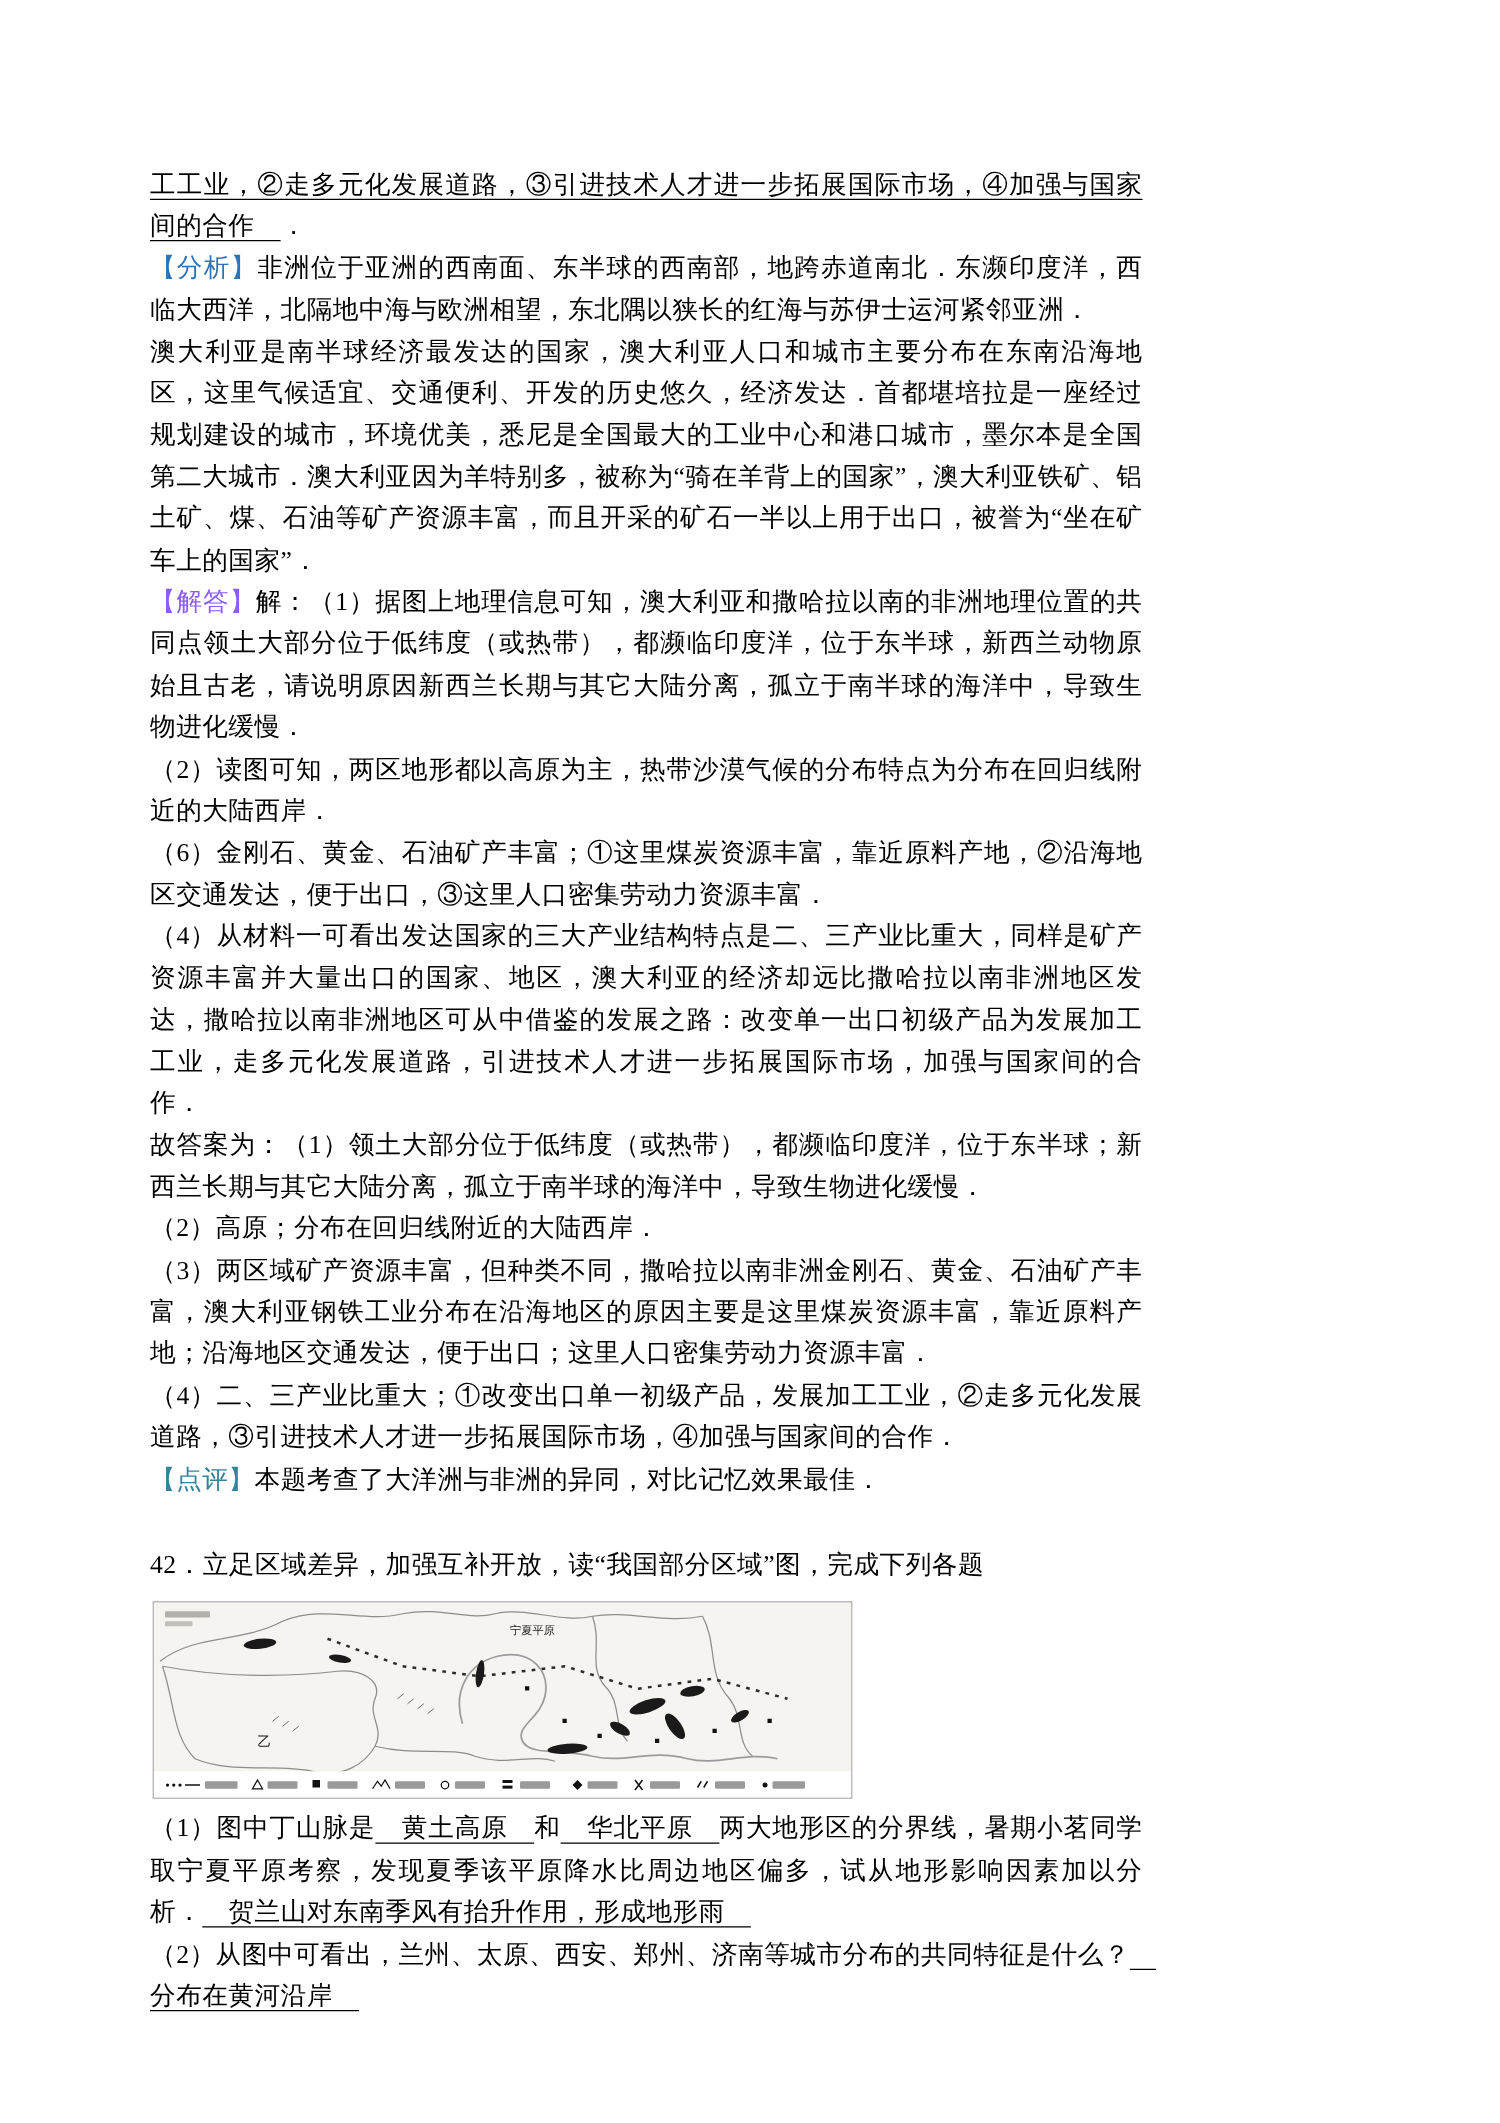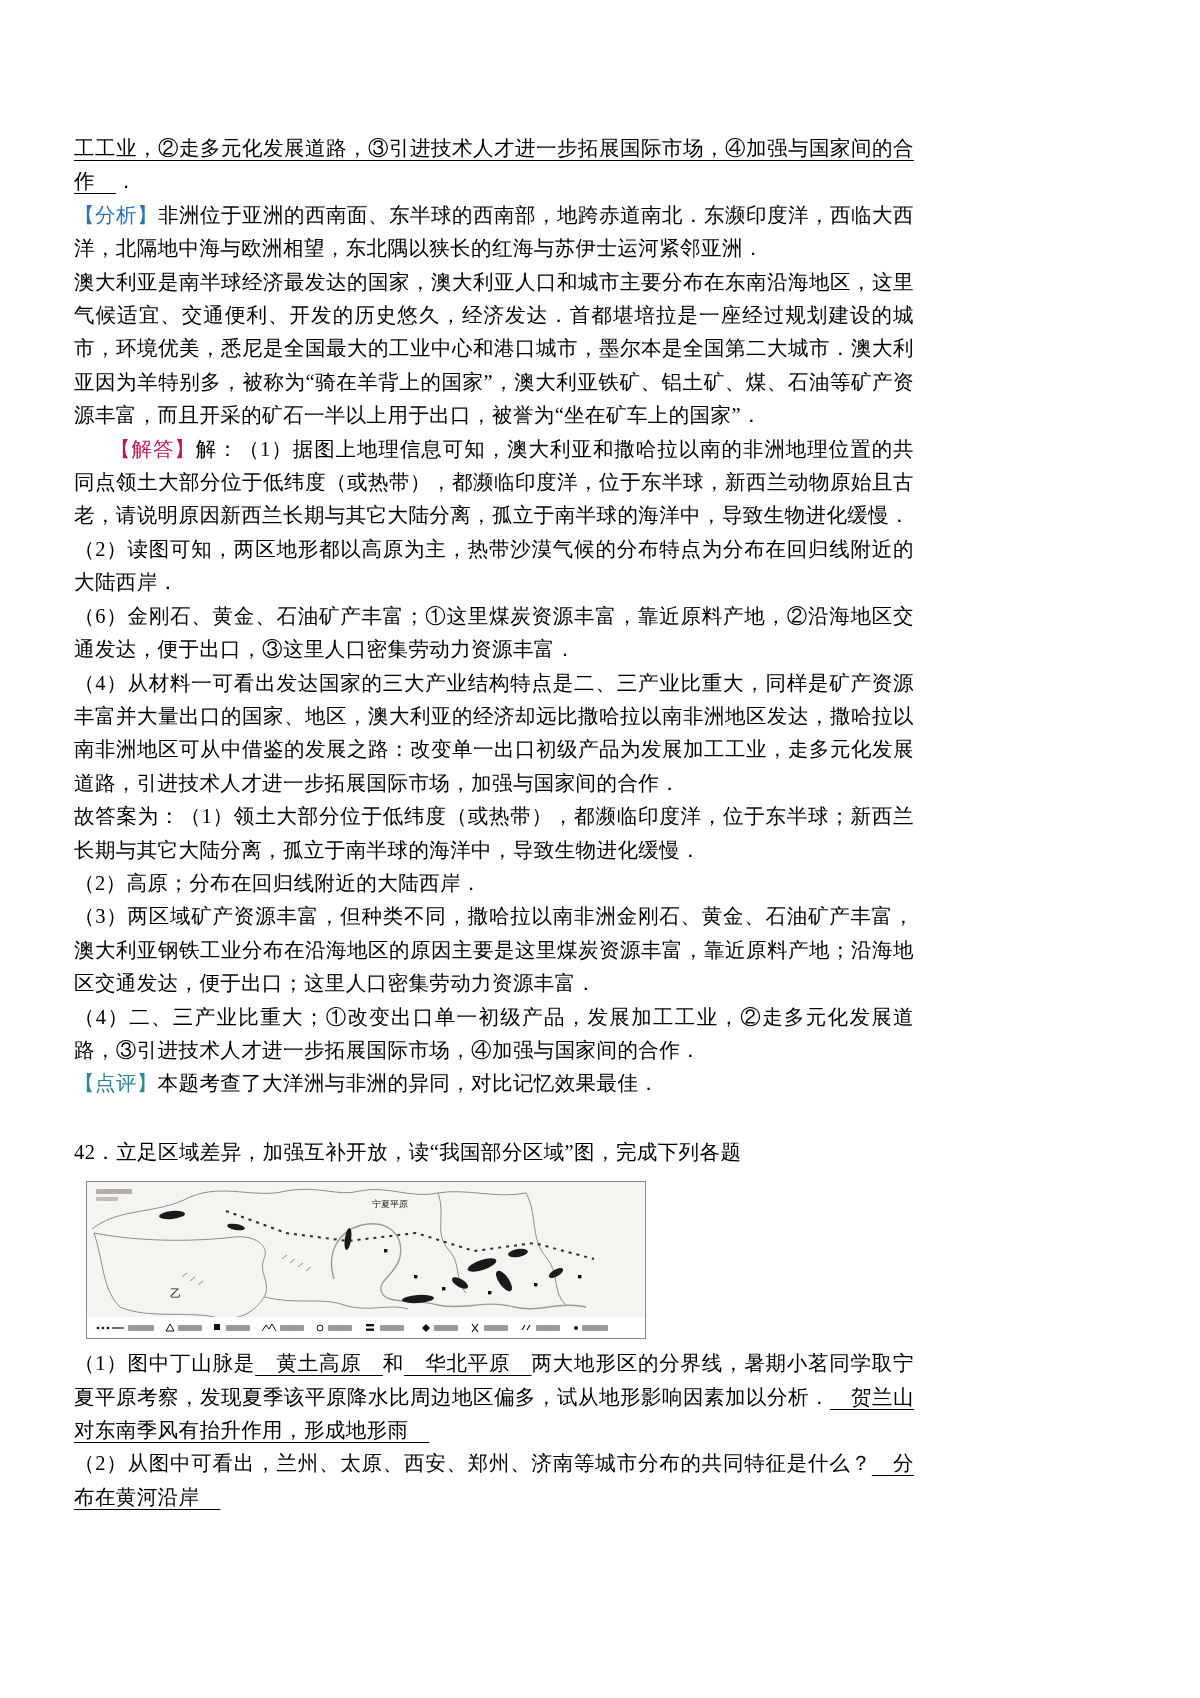--- a/index.html
+++ b/index.html
@@ -5,54 +5,54 @@
   * { margin: 0; padding: 0; box-sizing: border-box; }
   html, body { background: #ffffff; }
   body {
     width: 1200px;
     min-height: 1698px;
     font-family: "Liberation Serif", serif;
     color: #000000;
     position: relative;
   }
   .page {
-    padding: 132px 166px 60px 74px;
+    padding: 132px 166px 60px 120px;
     width: 1080px;
   }
   .para {
     font-size: 20.5px;
     line-height: 1.63;
     text-align: justify;
     letter-spacing: 0.4px;
     word-break: break-all;
   }
   .para.mt { margin-top: 34px; }
   .run { }
   .u {
     text-decoration: underline;
     text-decoration-thickness: 1.3px;
     text-underline-offset: 5px;
     text-decoration-color: #000;
   }
   .label { }
   .figure {
-    margin: 12px 0 8px 12px;
+    margin: 12px 0 8px 2px;
     display: none;
   }
   .figure svg { display: block; }
 </style>
 </head>
 <body>
 
 <div class="page">
   <div>
       <p class="para"><span class="run u">工工业，②走多元化发展道路，③引进技术人才进一步拓展国际市场，④加强与国家间的合作　</span><span class="run">．</span></p>
       <p class="para"><span class="run label" style="color: rgb(46, 116, 181);">【分析】</span><span class="run">非洲位于亚洲的西南面、东半球的西南部，地跨赤道南北．东濒印度洋，西临大西洋，北隔地中海与欧洲相望，东北隅以狭长的红海与苏伊士运河紧邻亚洲．</span></p>
       <p class="para"><span class="run">澳大利亚是南半球经济最发达的国家，澳大利亚人口和城市主要分布在东南沿海地区，这里气候适宜、交通便利、开发的历史悠久，经济发达．首都堪培拉是一座经过规划建设的城市，环境优美，悉尼是全国最大的工业中心和港口城市，墨尔本是全国第二大城市．澳大利亚因为羊特别多，被称为“骑在羊背上的国家”，澳大利亚铁矿、铝土矿、煤、石油等矿产资源丰富，而且开采的矿石一半以上用于出口，被誉为“坐在矿车上的国家”．</span></p>
-      <p class="para"><span class="run label" style="color: #be185d; margin-left: 36px;">【解答】</span><span class="run">解：（1）据图上地理信息可知，澳大利亚和撒哈拉以南的非洲地理位置的共同点领土大部分位于低纬度（或热带），都濒临印度洋，位于东半球，新西兰动物原始且古老，请说明原因新西兰长期与其它大陆分离，孤立于南半球的海洋中，导致生物进化缓慢．</span></p>
+      <p class="para"><span class="run label" style="color: #8b5cf6;">【解答】</span><span class="run">解：（1）据图上地理信息可知，澳大利亚和撒哈拉以南的非洲地理位置的共同点领土大部分位于低纬度（或热带），都濒临印度洋，位于东半球，新西兰动物原始且古老，请说明原因新西兰长期与其它大陆分离，孤立于南半球的海洋中，导致生物进化缓慢．</span></p>
       <p class="para"><span class="run">（2）读图可知，两区地形都以高原为主，热带沙漠气候的分布特点为分布在回归线附近的大陆西岸．</span></p>
       <p class="para"><span class="run">（6）金刚石、黄金、石油矿产丰富；①这里煤炭资源丰富，靠近原料产地，②沿海地区交通发达，便于出口，③这里人口密集劳动力资源丰富．</span></p>
       <p class="para"><span class="run">（4）从材料一可看出发达国家的三大产业结构特点是二、三产业比重大，同样是矿产资源丰富并大量出口的国家、地区，澳大利亚的经济却远比撒哈拉以南非洲地区发达，撒哈拉以南非洲地区可从中借鉴的发展之路：改变单一出口初级产品为发展加工工业，走多元化发展道路，引进技术人才进一步拓展国际市场，加强与国家间的合作．</span></p>
       <p class="para"><span class="run">故答案为：（1）领土大部分位于低纬度（或热带），都濒临印度洋，位于东半球；新西兰长期与其它大陆分离，孤立于南半球的海洋中，导致生物进化缓慢．</span></p>
       <p class="para"><span class="run">（2）高原；分布在回归线附近的大陆西岸．</span></p>
       <p class="para"><span class="run">（3）两区域矿产资源丰富，但种类不同，撒哈拉以南非洲金刚石、黄金、石油矿产丰富，澳大利亚钢铁工业分布在沿海地区的原因主要是这里煤炭资源丰富，靠近原料产地；沿海地区交通发达，便于出口；这里人口密集劳动力资源丰富．</span></p>
       <p class="para"><span class="run">（4）二、三产业比重大；①改变出口单一初级产品，发展加工工业，②走多元化发展道路，③引进技术人才进一步拓展国际市场，④加强与国家间的合作．</span></p>
       <p class="para"><span class="run label" style="color: rgb(49, 132, 155); font-family: Liberation Mono, monospace;">【点评】</span><span class="run">本题考查了大洋洲与非洲的异同，对比记忆效果最佳．</span></p>
       <p class="para mt"><span class="run">42．立足区域差异，加强互补开放，读“我国部分区域”图，完成下列各题</span></p>
       <figure class="figure" style="display: block;">

